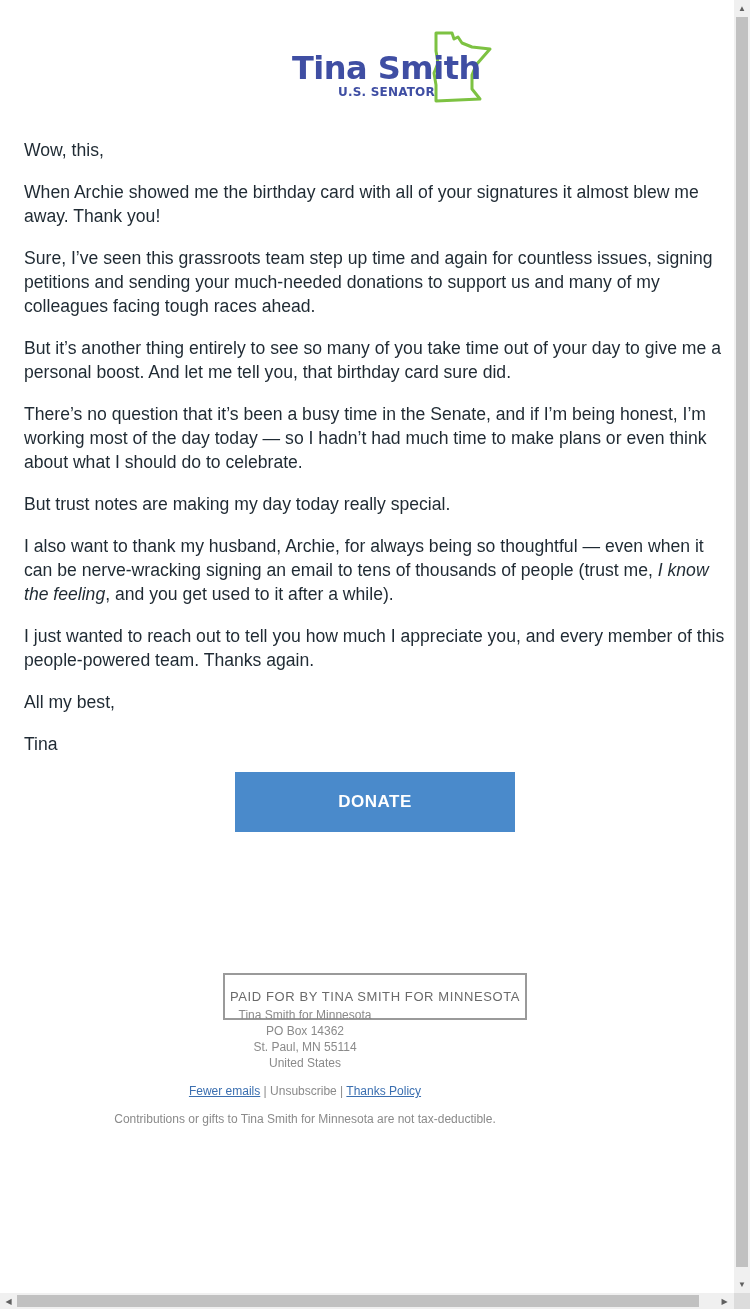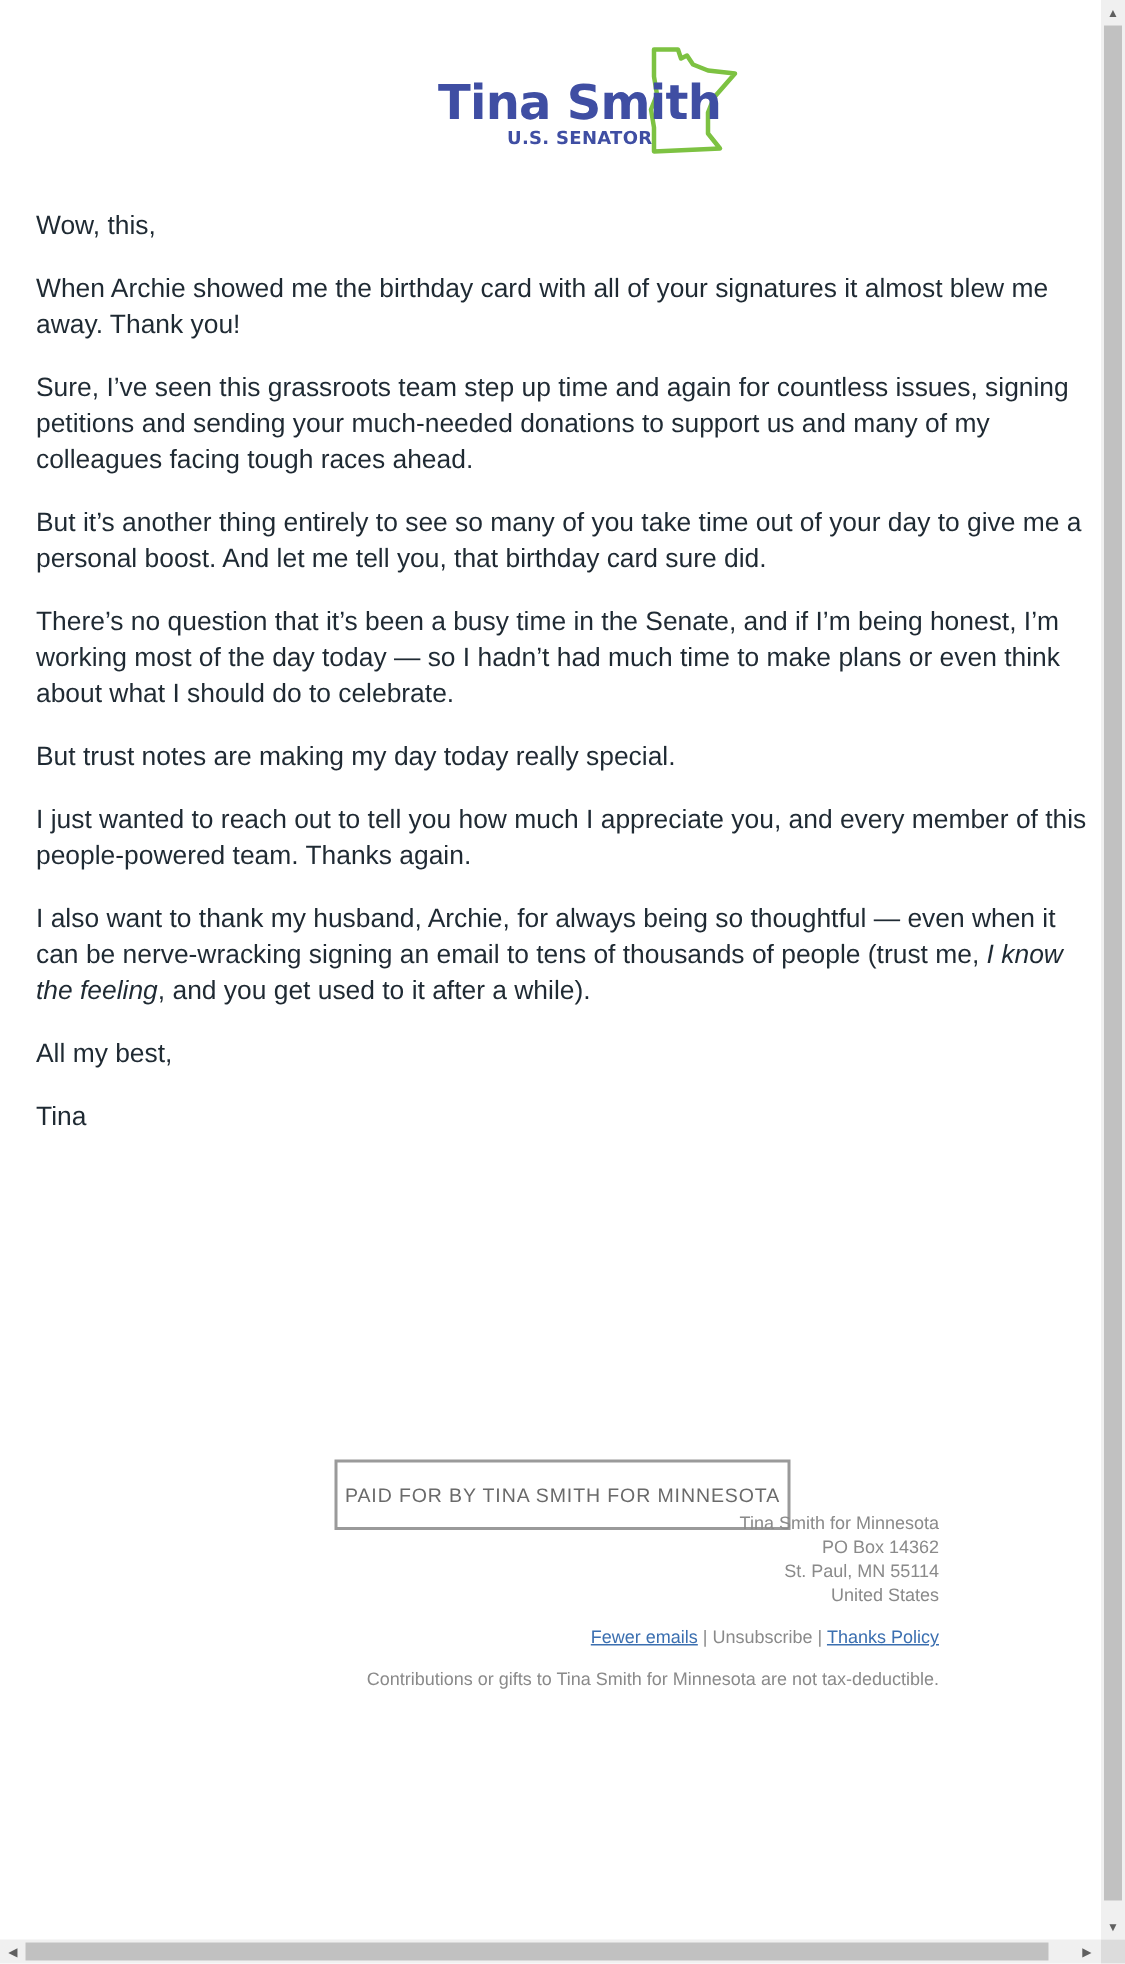--- a/index.html
+++ b/index.html
@@ -7,21 +7,21 @@
   .viewport { position:absolute; left:0; top:0; width:734px; height:1293px; background:#fff; overflow:hidden; }
   .logo { position:absolute; left:272px; top:27px; width:206px; height:78px;margin-left:16px; }
   .logo .name { position:absolute; left:4px; top:22px; font-size:32px; font-weight:bold; color:#3f4ea3; letter-spacing:-0.5px; font-family:"DejaVu Sans", sans-serif; }
   .logo .sub { position:absolute; left:50px; top:58px; font-size:12px; font-weight:bold; color:#3f4ea3; font-family:"DejaVu Sans", sans-serif; letter-spacing:0.2px; }
   .logo svg { position:absolute; left:140px; top:2px; }
   .body-text { position:absolute; left:24px; top:138px; width:706px; color:#1f2a33; font-size:17.6px; line-height:24px; }
   .body-text p { margin:0 0 18px 0; }
   .donate-wrap { position:absolute; left:235px; top:772px; }
   .donate { width:280px; height:60px; background:#4a8acb; color:#fff; font-weight:bold; font-size:17px; display:flex; align-items:center; justify-content:center; letter-spacing:0.5px; cursor:pointer; }
   .paid { position:absolute; left:223px; top:937px; width:300px; height:43px; border:2px solid #9a9a9a; display:flex; align-items:center; justify-content:center; font-size:13px; color:#6a6a6a; letter-spacing:0.6px;margin-top:36px; }
-  .footer { position:absolute; left:16px; width:610px; text-align:right; color:#8a8a8a; font-size:12px; line-height:16px; }
+  .footer { position:absolute; left:0; width:610px; text-align:center; color:#8a8a8a; font-size:12px; line-height:16px; }
   .addr { top:1007px; }
   .links { top:1083px; }
   .links a { color:#3b6fb0; text-decoration:underline; cursor:pointer; }
   .tax { top:1111px; }
   .vscroll { position:absolute; left:734px; top:0; width:16px; height:1293px; background:#f0f0f0; }
   .vscroll .thumb { position:absolute; left:2px; top:17px; width:12px; height:1250px; background:#c1c1c1; }
   .vscroll .up, .vscroll .down { position:absolute; left:0; width:16px; height:17px; display:flex; align-items:center; justify-content:center; font-size:8px; color:#606060; }
   .vscroll .up { top:0; }
   .vscroll .down { bottom:0; }
   .hscroll { position:absolute; left:0; top:1293px; width:734px; height:16px; background:#f0f0f0; }
@@ -44,26 +44,29 @@
     <span class="sub">U.S. SENATOR</span>
   </div>
 
   <div class="body-text">
     <p>Wow, this,</p>
     <p>When Archie showed me the birthday card with all of your signatures it almost blew me away. Thank you!</p>
     <p>Sure, I’ve seen this grassroots team step up time and again for countless issues, signing petitions and sending your much-needed donations to support us and many of my colleagues facing tough races ahead.</p>
     <p>But it’s another thing entirely to see so many of you take time out of your day to give me a personal boost. And let me tell you, that birthday card sure did.</p>
     <p>There’s no question that it’s been a busy time in the Senate, and if I’m being honest, I’m working most of the day today — so I hadn’t had much time to make plans or even think about what I should do to celebrate.</p>
     <p>But trust notes are making my day today really special.</p>
+    <p><span>I also want to thank my husband, Archie, for always being so thoughtful — even when it can be nerve-wracking signing an email to tens of thousands of people (trust me, </span><em>I know the feeling</em><span>, and you get used to it after a while).</span></p>
     <p>I just wanted to reach out to tell you how much I appreciate you, and every member of this people-powered team. Thanks again.</p>
-    <p><span>I also want to thank my husband, Archie, for always being so thoughtful — even when it can be nerve-wracking signing an email to tens of thousands of people (trust me, </span><em>I know the feeling</em><span>, and you get used to it after a while).</span></p>
     <p>All my best,</p>
     <p>Tina</p>
   </div>
 
+  <div class="donate-wrap">
+    <div class="donate">DONATE</div>
+  </div>
 
   <div class="paid">PAID FOR BY TINA SMITH FOR MINNESOTA</div>
 
   <div class="footer addr">
     <div>Tina Smith for Minnesota</div>
     <div>PO Box 14362</div>
     <div>St. Paul, MN 55114</div>
     <div>United States</div>
   </div>
 

